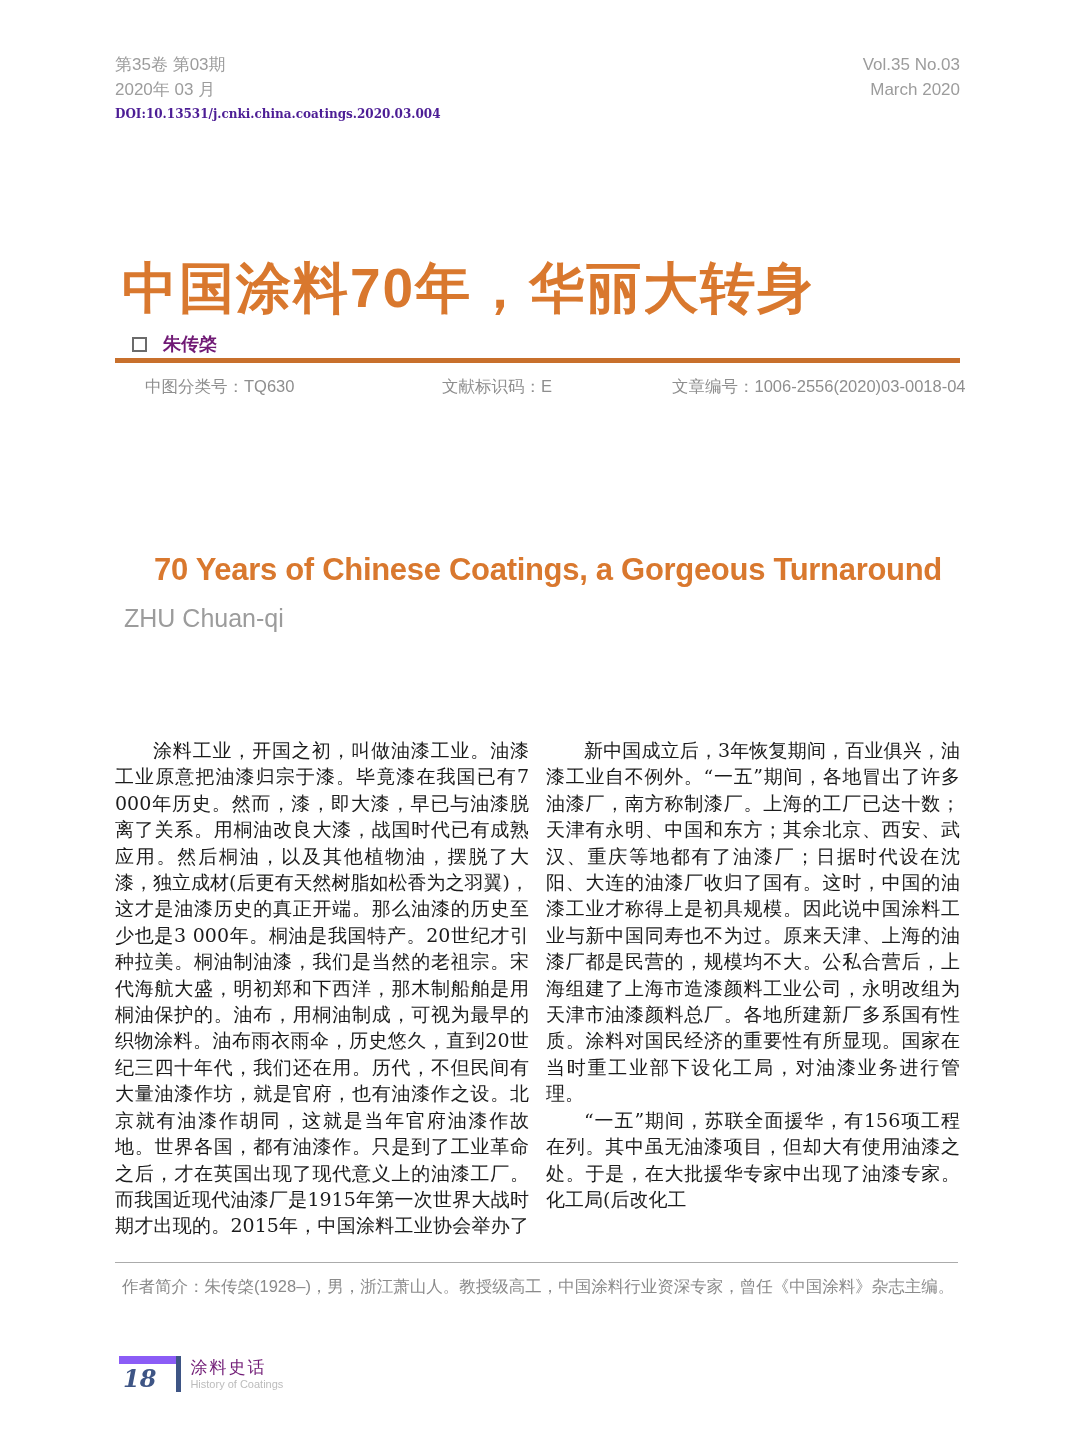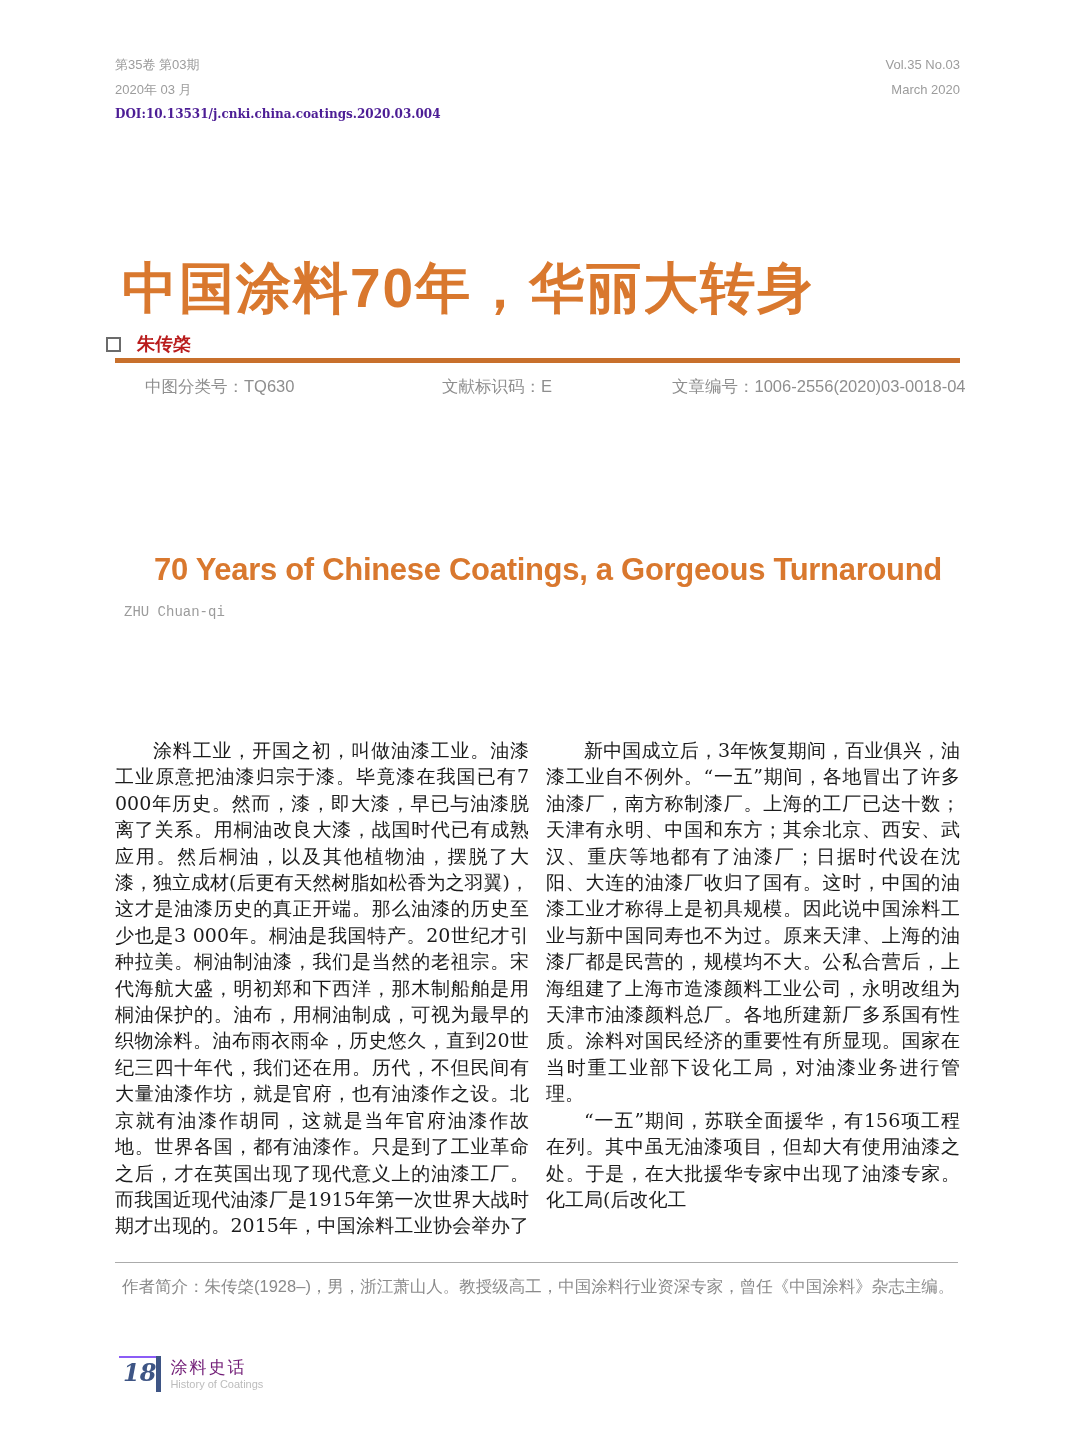--- a/index.html
+++ b/index.html
@@ -14,21 +14,21 @@
     overflow: hidden;
   }
 
   
   .jheader {
     position: absolute;
     top: 52px; left: 115px; width: 845px;
     display: flex; justify-content: space-between; align-items: flex-start;
     color: #9c9c9c;
     font-family: "Liberation Sans", sans-serif;
-    font-size: 13px; line-height: 25px;
+    font-size: 17px; line-height: 25px;
   }
   .jheader .col { white-space: nowrap; }
   .jheader .col.center { text-align: center; }
   .jheader .col.right { text-align: right; }
   .jheader .cn-spaced { letter-spacing: 4px; }
   .doi-line {
     position: absolute;
     top: 107px; left: 115px;
     color: #4c1d95;
     font-family: "DejaVu Serif", serif;
@@ -42,24 +42,24 @@
     top: 252px; left: 122px; width: 900px;
     color: #d9782e;
     font-family: "Liberation Sans", sans-serif;
     font-weight: 900;
     font-size: 55px;
     letter-spacing: 2px;
     white-space: nowrap;
   }
   .author-row {
     position: absolute;
-    top: 332px; left: 106px;
+    top: 332px; left: 132px;
     display: flex; align-items: center; gap: 16px;
     font-family: "Liberation Sans", sans-serif;
-    font-size: 18px; font-weight: bold; color: #b91c1c;
+    font-size: 18px; font-weight: bold; color: #701a75;
   }
   .author-box {
     width: 15px; height: 15px;
     border: 2px solid #6b6b6b;
     display: inline-block;
   }
   .orange-rule {
     position: absolute;
     top: 358px; left: 115px; width: 845px; height: 5px;
     background: #c8702c;
@@ -84,22 +84,22 @@
     font-weight: bold;
     font-size: 31px;
     letter-spacing: -0.3px;
     white-space: nowrap;
     margin-left: 32px;
   }
   .en-author {
     position: absolute;
     top: 604px; left: 124px;
     color: #9c9c9c;
-    font-family: Liberation Mono, monospace;
-    font-size: 14px;
+    font-family: Liberation Sans, sans-serif;
+    font-size: 25px;
   }
 
   
   .body-cols {
     position: absolute;
     top: 737px; left: 115px; width: 845px; height: 505px;
     display: flex; gap: 17px;
     color: #1b1b1b;
     font-family: "DejaVu Serif", "Liberation Serif", serif;
     font-size: 19px;
@@ -125,22 +125,22 @@
     line-height: 28px;
   }
 
   
   .page-footer {
     position: absolute;
     top: 1356px; left: 119px;
     display: flex; align-items: flex-start;
   }
   .pf-num-wrap {
-    border-top: 2px solid #8b5cf6;
-    padding: 1px 0 0 4px;
+    border-top: 8px solid #8b5cf6;
+    padding: 1px 20px 0 4px;
   }
   .pf-num {
     color: #3e5585;
     font-family: "DejaVu Serif", serif;
     font-style: italic;
     font-weight: bold;
     font-size: 24px;
     line-height: 28px;
   }
   .pf-bar {

